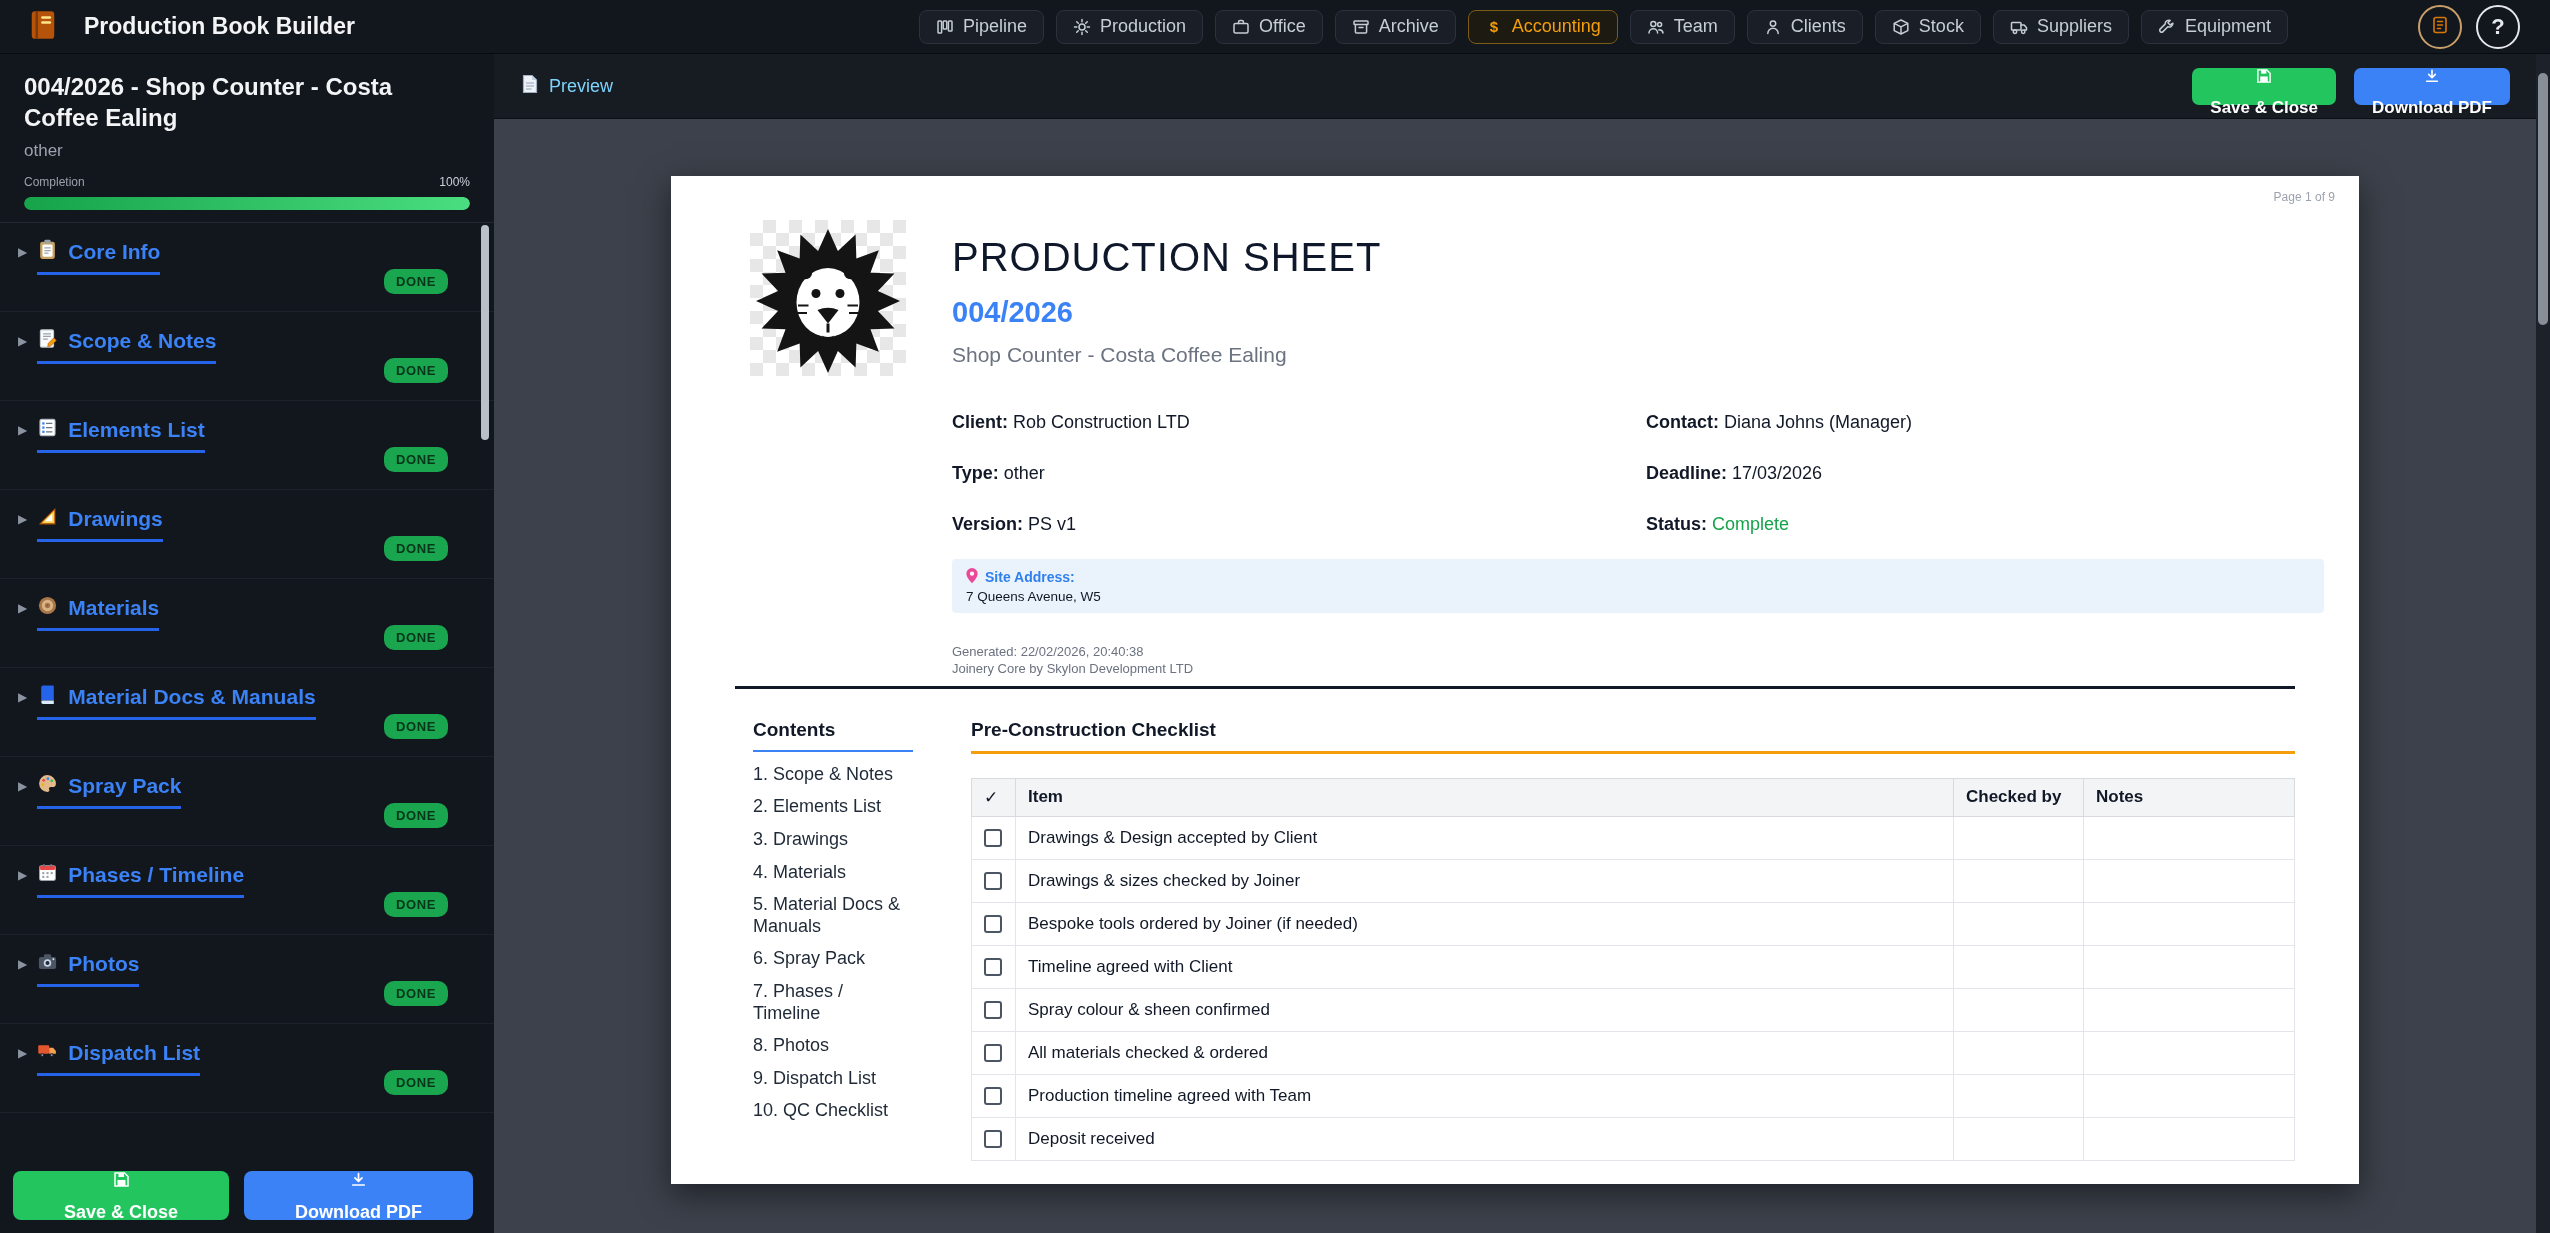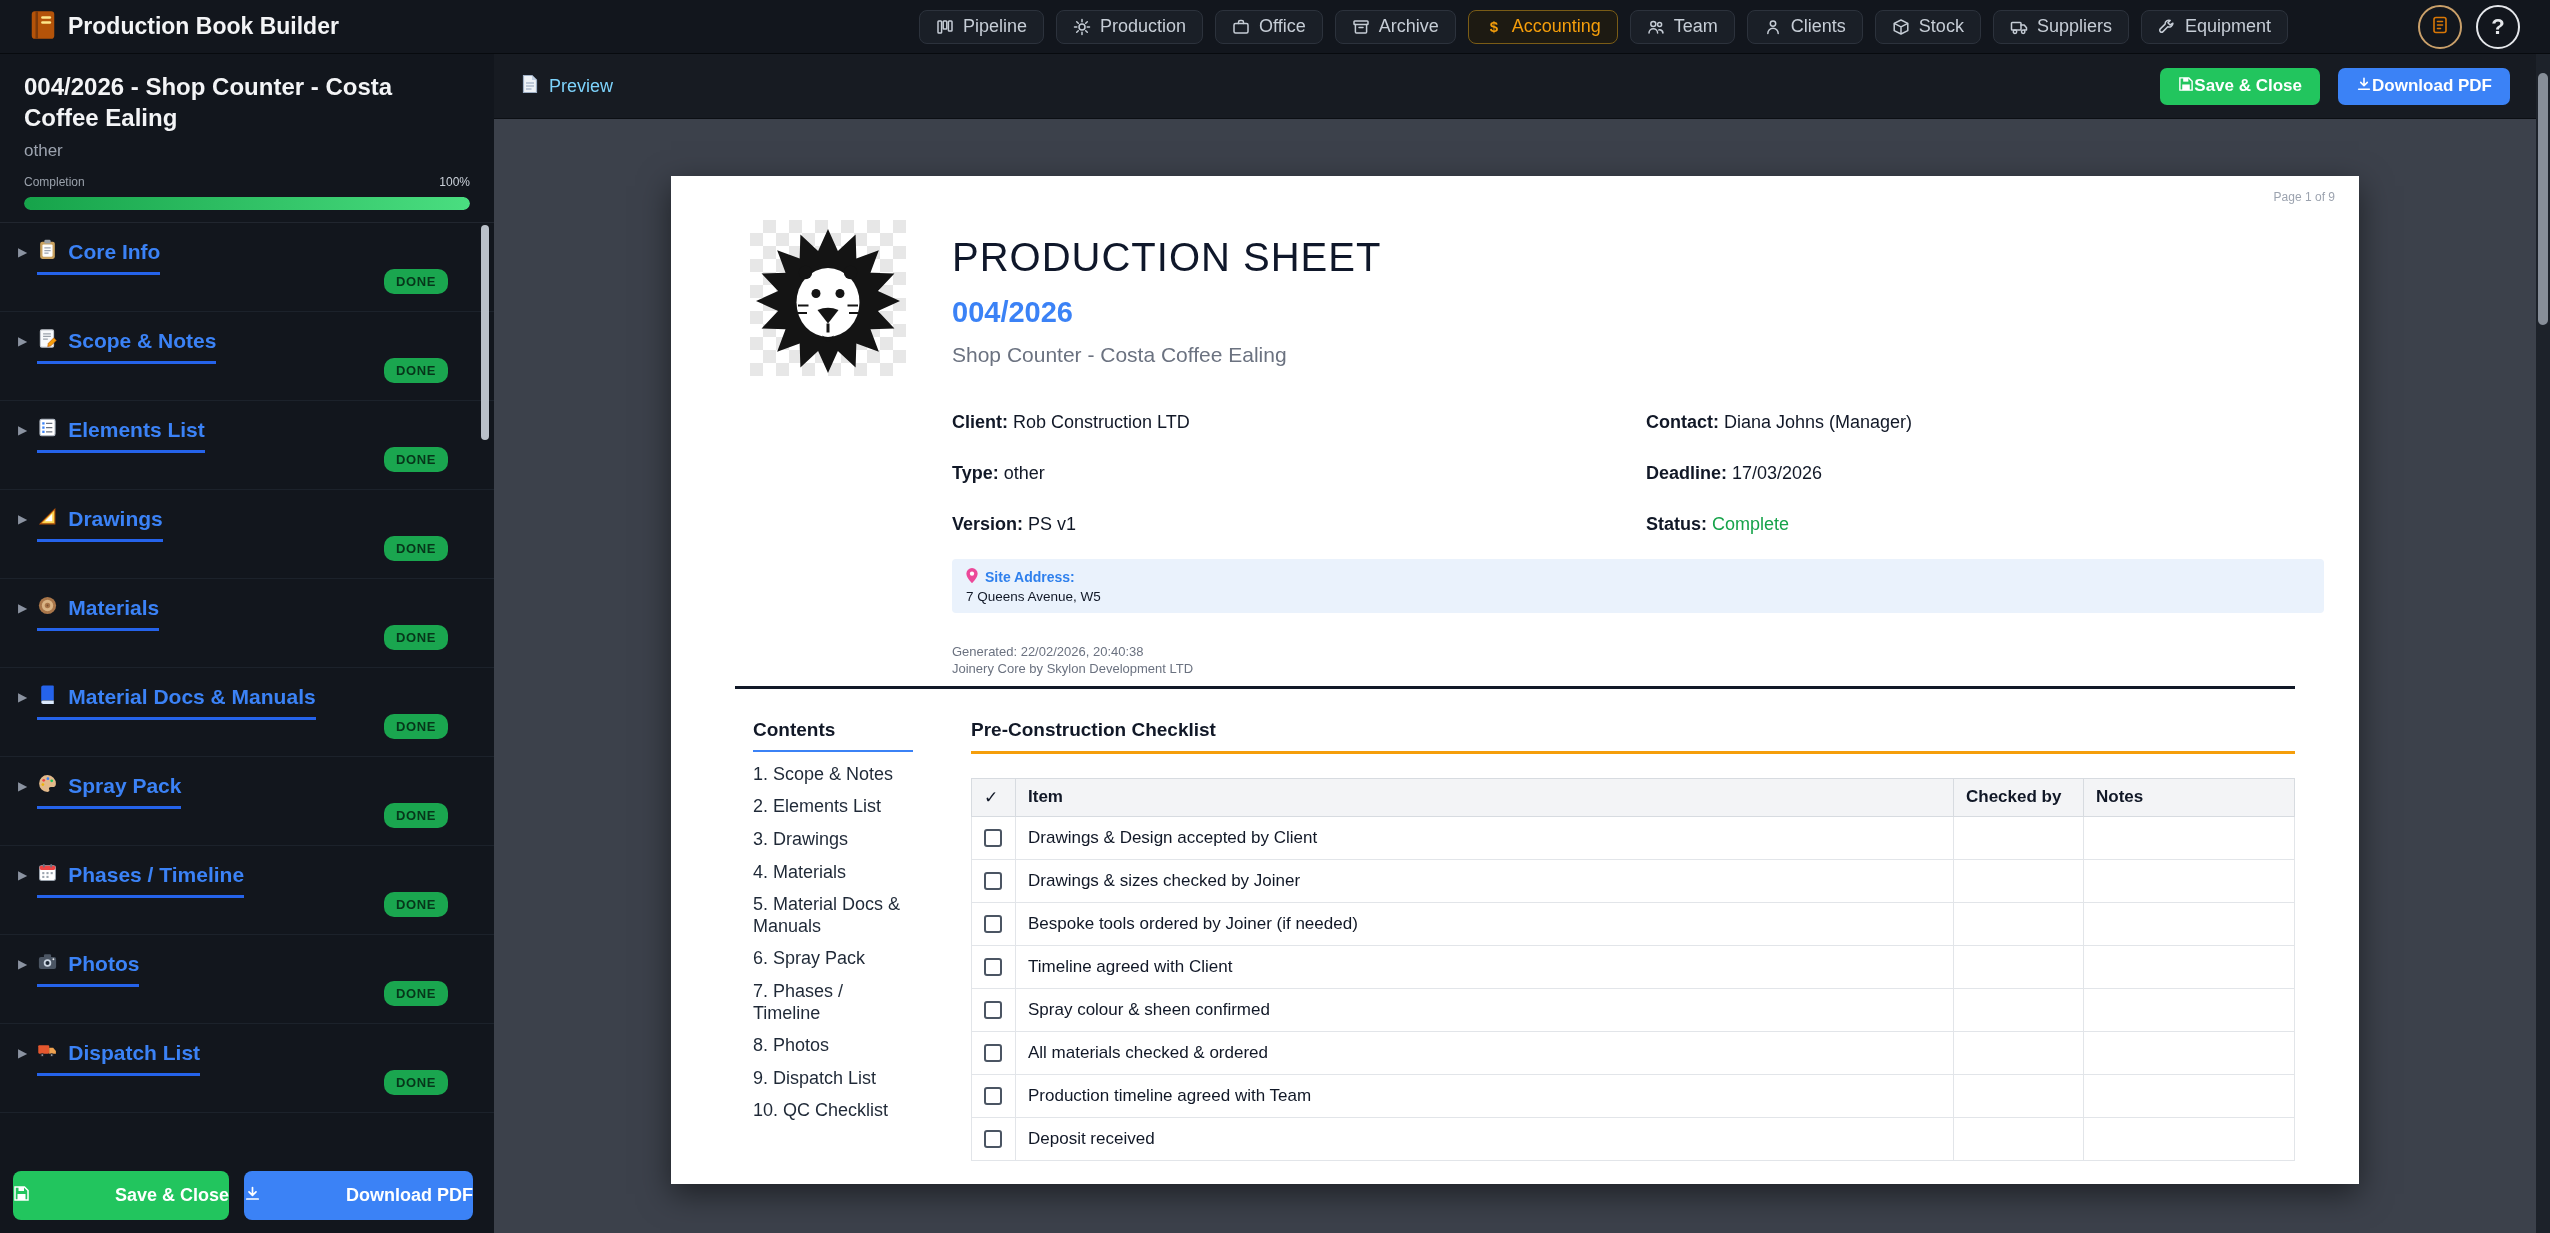--- a/index.html
+++ b/index.html
@@ -2,21 +2,21 @@
 <html><head>
 <meta charset="utf-8">
 <style>
   * { margin:0; padding:0; box-sizing:border-box; }
   html,body { width:2550px; height:1233px; overflow:hidden; background:#3c414b;
     font-family:"Liberation Sans","DejaVu Sans",sans-serif; }
 
   
   .topbar { position:fixed; top:0; left:0; width:2550px; height:54px; background:#12161d;
     display:flex; align-items:center; padding:0 30px; z-index:40; border-bottom:1px solid #070a0e; }
-  .brand { display:flex; align-items:center; gap:12px; }
+  .brand { display:flex; align-items:center; gap:28px; }
   .brand-title { color:#f3f4f6; font-size:23px; font-weight:bold; }
   .topnav { margin-left:auto; display:flex; gap:12px; align-items:center; }
   .nav-btn { display:flex; align-items:center; gap:9px; height:34px; padding:0 16px;
     background:#1a1f27; border:1px solid #2c323c; border-radius:8px; color:#c6cdd6;
     font-size:18px; font-family:inherit; cursor:pointer; white-space:nowrap; }
   .nav-btn .nav-ic { display:flex; align-items:center; }
   .nav-btn.active { color:#f59e0b; border-color:#7a5c16; background:#1d1a12; }
   .top-icons { margin-left:130px; display:flex; gap:14px; align-items:center; }
   .circle-btn { width:44px; height:44px; border-radius:50%; display:flex; align-items:center;
     justify-content:center; background:transparent; cursor:pointer; }
@@ -37,22 +37,22 @@
   .section-item { position:relative; height:89px; padding:16px 20px 0 18px; border-bottom:1px solid #1c222b; cursor:pointer; }
   .section-row { display:flex; align-items:flex-start; gap:10px; }
   .chev { color:#8b93a1; font-size:12px; margin-top:6px; }
   .section-head { display:inline-flex; align-items:center; gap:10px; padding-bottom:8px; border-bottom:3px solid #2563eb; }
   .sec-label { color:#3b82f6; font-weight:bold; font-size:21px; white-space:nowrap; }
   .done-badge { position:absolute; right:46px; top:46px; background:#1aa64f; color:#06361a;
     font-size:13px; font-weight:bold; letter-spacing:.6px; padding:5px 12px; border-radius:10px; }
   .side-scroll-thumb { position:absolute; right:5px; top:2px; width:8px; height:215px;
     background:#b9c0c9; border-radius:4px; }
   .sidebar-footer { padding:14px 13px 13px; display:flex; gap:15px; }
-  .btn { display:flex; align-items:center; justify-content:space-between; border:none;
-    border-radius:8px; color:#fff; font-weight:bold; font-family:inherit; cursor:pointer; }
+  .btn { display:flex; align-items:center; justify-content:flex-start; gap:9px; border:none;
+    border-radius:8px; color:#fff; font-weight:bold; font-family:inherit; cursor:pointer;flex-direction:column; }
   .btn-green { background:#22c55e; }
   .btn-blue { background:#3b82f6; }
   .side-save { width:216px; height:49px; font-size:18px; }
   .side-dl { width:229px; height:49px; font-size:18px; }
 
   
   .main { position:fixed; left:494px; top:54px; right:0; bottom:0; }
   .preview-bar { height:65px; background:#171b22; display:flex; align-items:center;
     padding:0 40px 0 28px; border-bottom:1px solid #0c0f14; }
   .preview-tab { display:flex; align-items:center; gap:11px; color:#7dd3fc; font-size:18px; }

